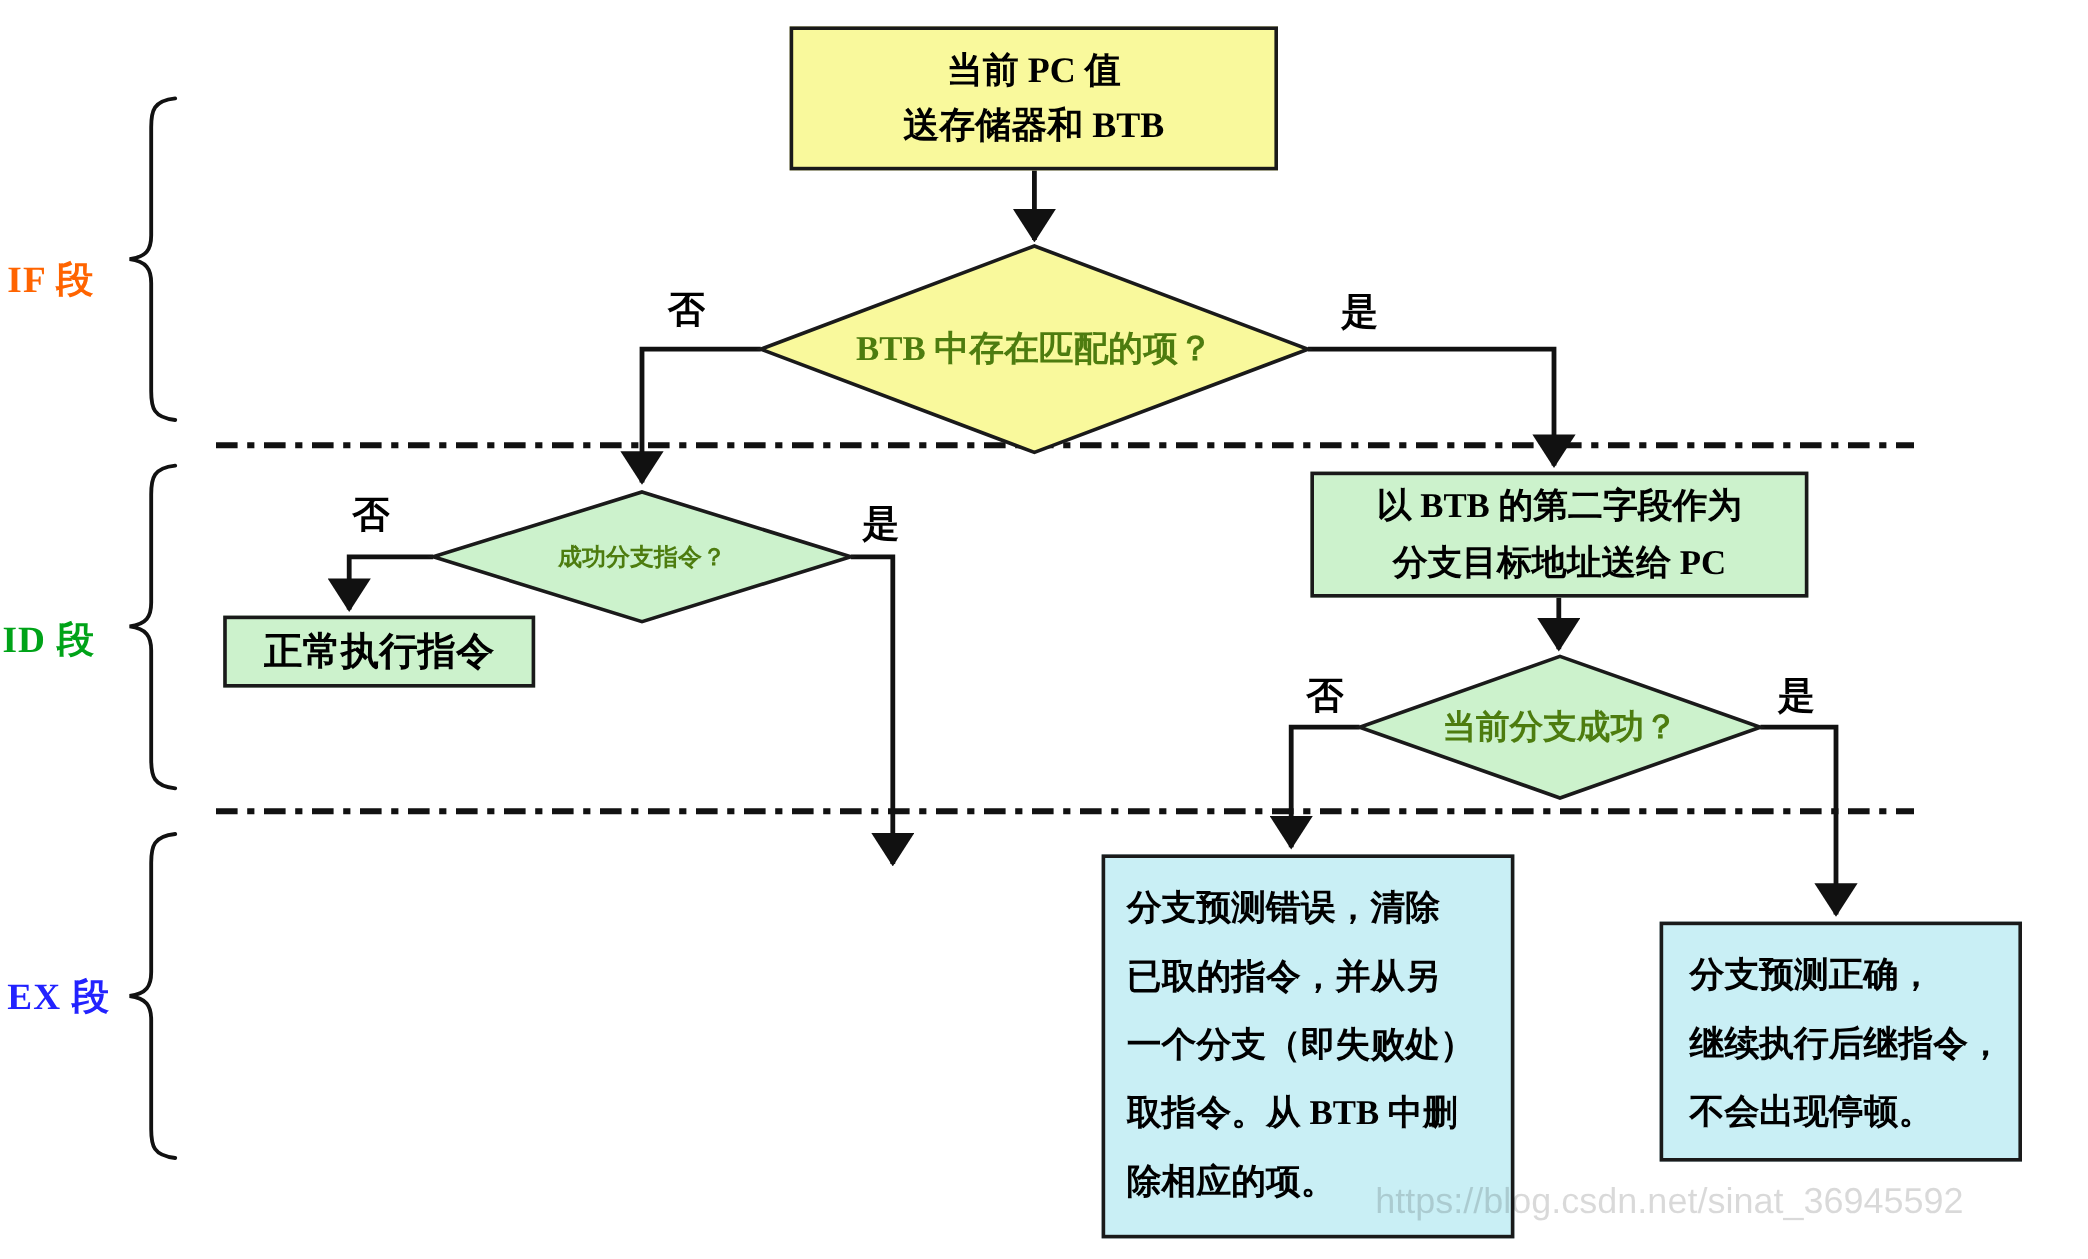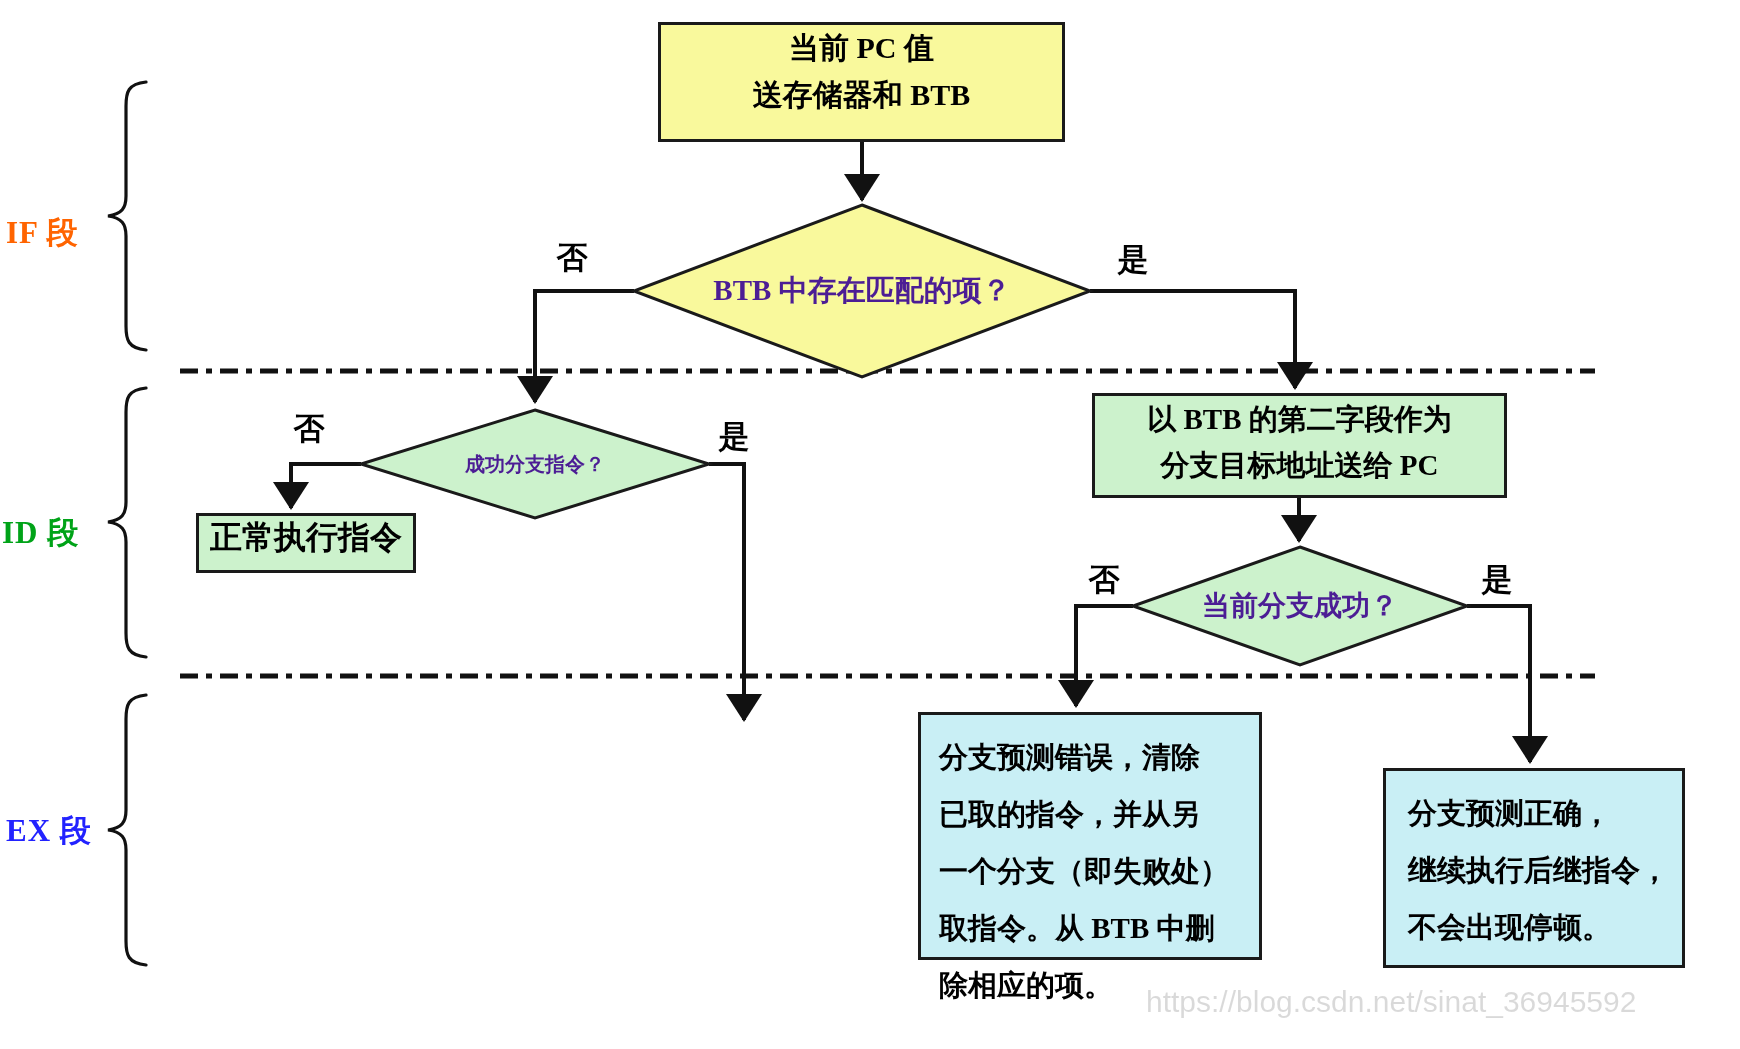--- a/index.html
+++ b/index.html
@@ -8,29 +8,29 @@
     width:1740px;height:1049px;
     background:#ffffff;
     font-family:"Liberation Serif", serif;
     overflow:hidden;
   }
   #wires{position:absolute;left:0;top:0;z-index:1;}
   .node{
     position:absolute;z-index:2;box-sizing:border-box;
     border:3.5px solid #1a1a1a;
     font-weight:bold;color:#000;
-    display:flex;flex-direction:column;justify-content:flex-start;
+    display:flex;flex-direction:column;justify-content:center;
   }
   .center{align-items:center;text-align:center;}
   .yellow{background:#f9f99c;}
   .green{background:#ccf2cc;}
   .cyan{background:#c9eff5;}
   .dtext{
     position:absolute;z-index:3;display:flex;align-items:center;justify-content:center;
-    font-weight:bold;color:#4c1d95;text-align:center;
+    font-weight:bold;color:#4d7c0f;text-align:center;
   }
   .edge-label{
     position:absolute;z-index:3;width:40px;height:40px;
     display:flex;align-items:center;justify-content:center;
     font-size:31px;font-weight:bold;color:#000;
   }
   .stage-label{
     position:absolute;z-index:3;width:110px;height:38px;
     font-size:31px;font-weight:bold;letter-spacing:1px;
     display:flex;align-items:center;
@@ -95,31 +95,31 @@
   <div class="dtext" style="left:361px;top:410px;width:348px;height:108px;font-size:20px;text-align:right;">成功分支指令？</div>
   <div class="dtext" style="left:1133px;top:547px;width:334px;height:118px;font-size:28px;">当前分支成功？</div>
 
   <div class="edge-label" style="left:552px;top:238px;">否</div>
   <div class="edge-label" style="left:1113px;top:240px;">是</div>
   <div class="edge-label" style="left:289px;top:409px;">否</div>
   <div class="edge-label" style="left:714px;top:417px;">是</div>
   <div class="edge-label" style="left:1084px;top:560px;">否</div>
   <div class="edge-label" style="left:1477px;top:560px;">是</div>
 
-  <div class="node green center" style="left:196px;top:513px;width:220px;height:60px;font-size:32px;border-width:3px;">
+  <div class="node green center" style="left:186px;top:513px;width:260px;height:60px;font-size:32px;border-width:3px;">
     <span class="ln">正常执行指令</span>
   </div>
 
   <div class="node green center" style="left:1092px;top:393px;width:415px;height:105px;font-size:29px;line-height:1.6;">
     <span class="ln">以 BTB 的第二字段作为</span>
     <span class="ln">分支目标地址送给 PC</span>
   </div>
 
 
-  <div class="node cyan" style="left:918px;top:712px;width:344px;height:248px;font-size:29px;line-height:57px;justify-content:flex-start;padding:14px 0 0 18px;">
+  <div class="node cyan" style="left:918px;top:712px;width:344px;height:320px;font-size:29px;line-height:57px;justify-content:flex-start;padding:14px 0 0 18px;">
     <span class="ln">分支预测错误，清除</span>
     <span class="ln">已取的指令，并从另</span>
     <span class="ln">一个分支（即失败处）</span>
     <span class="ln">取指令。从 BTB 中删</span>
     <span class="ln">除相应的项。</span>
   </div>
 
   <div class="node cyan" style="left:1383px;top:768px;width:302px;height:200px;font-size:29px;line-height:57px;justify-content:flex-start;padding:14px 0 0 22px;">
     <span class="ln">分支预测正确，</span>
     <span class="ln">继续执行后继指令，</span>

